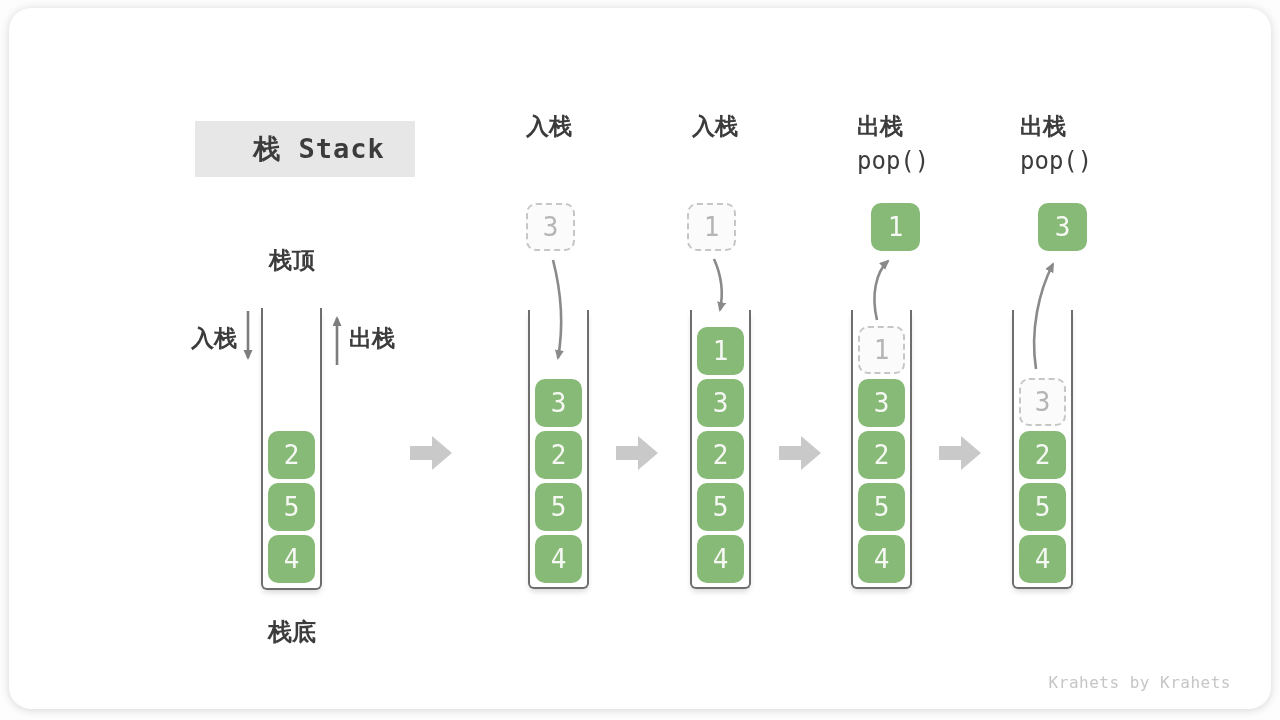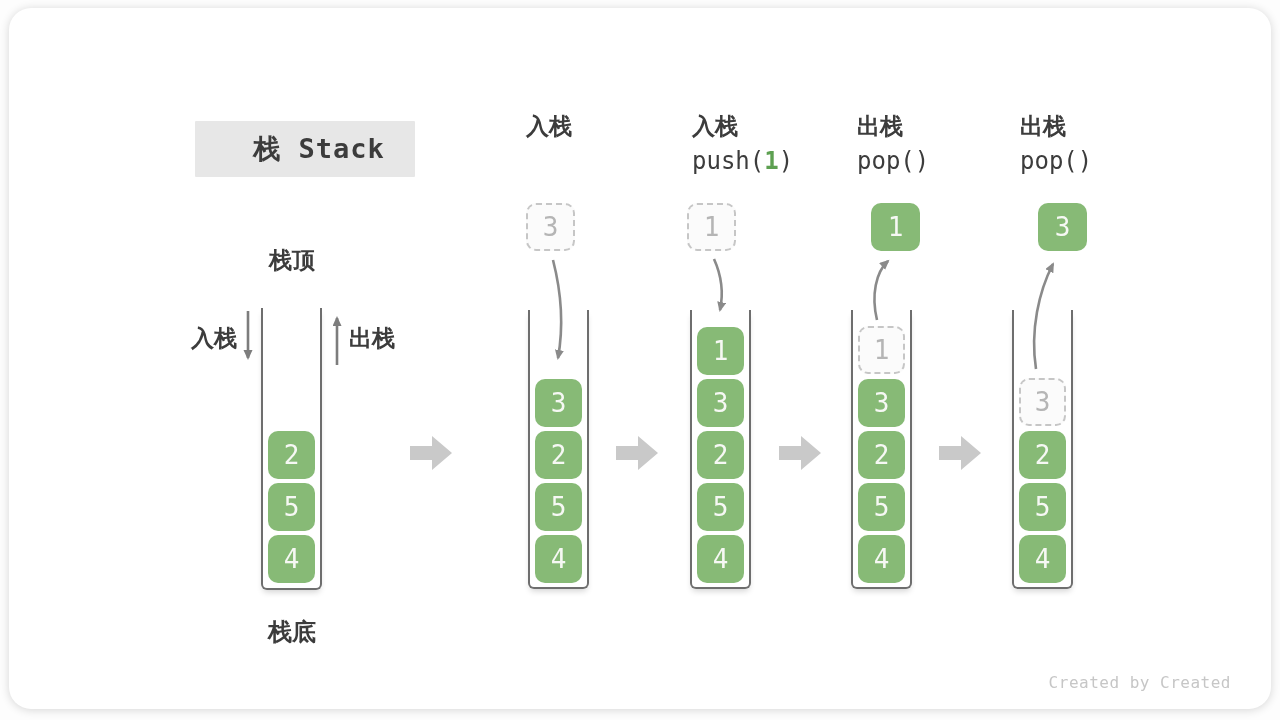--- a/index.html
+++ b/index.html
@@ -133,21 +133,20 @@
   <div class="abs cn-label" style="left:240px;top:237px;width:86px;text-align:center;">栈顶</div>
   <div class="abs cn-label" style="left:182px;top:315px;">入栈</div>
   <div class="abs cn-label" style="left:340px;top:315px;">出栈</div>
   <div class="abs cn-label" style="left:240px;top:608px;width:86px;text-align:center;font-size:24px;">栈底</div>
 
   <div class="abs op-header" style="left:517px;top:104px;">
     <div class="op-cn">入栈</div>
   </div>
   <div class="abs op-header" style="left:683px;top:104px;">
     <div class="op-cn">入栈</div>
-    <div class="op-code"><span>push(</span><span class="arg">1</span><span>)</span></div>
   </div>
   <div class="abs op-header" style="left:848px;top:104px;">
     <div class="op-cn">出栈</div>
     <div class="op-code"><span>pop(</span><span class="arg"></span><span>)</span></div>
   </div>
   <div class="abs op-header" style="left:1011px;top:104px;">
     <div class="op-cn">出栈</div>
     <div class="op-code"><span>pop(</span><span class="arg"></span><span>)</span></div>
   </div>
 
@@ -180,14 +179,14 @@
   <div class="abs block" style="left:849px;top:423px;">2</div>
   <div class="abs block" style="left:849px;top:475px;">5</div>
   <div class="abs block" style="left:849px;top:527px;">4</div>
 
   <div class="abs stack-wall" style="left:1003px;"></div>
   <div class="abs ghost" style="left:1010px;top:370px;">3</div>
   <div class="abs block" style="left:1010px;top:423px;">2</div>
   <div class="abs block" style="left:1010px;top:475px;">5</div>
   <div class="abs block" style="left:1010px;top:527px;">4</div>
 
-  <div class="abs watermark">Created by Created</div>
+  <div class="abs watermark">Krahets by Krahets</div>
 </div>
 
 </body></html>

